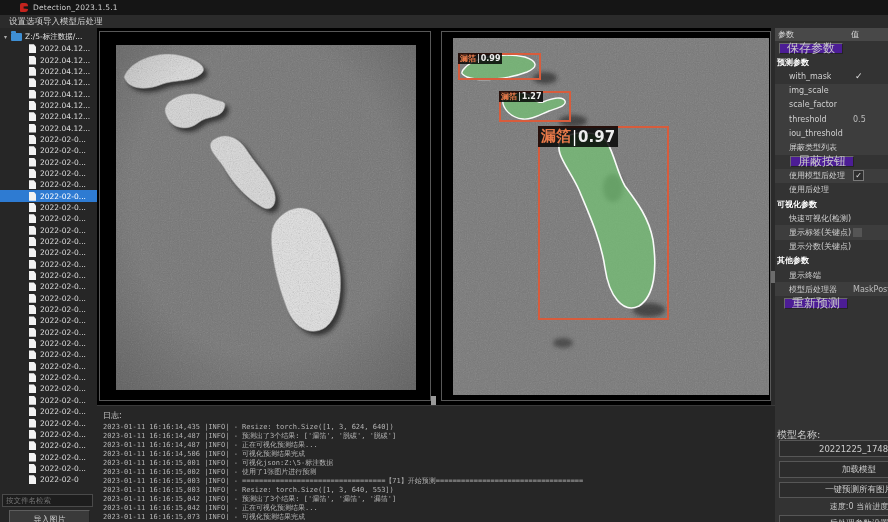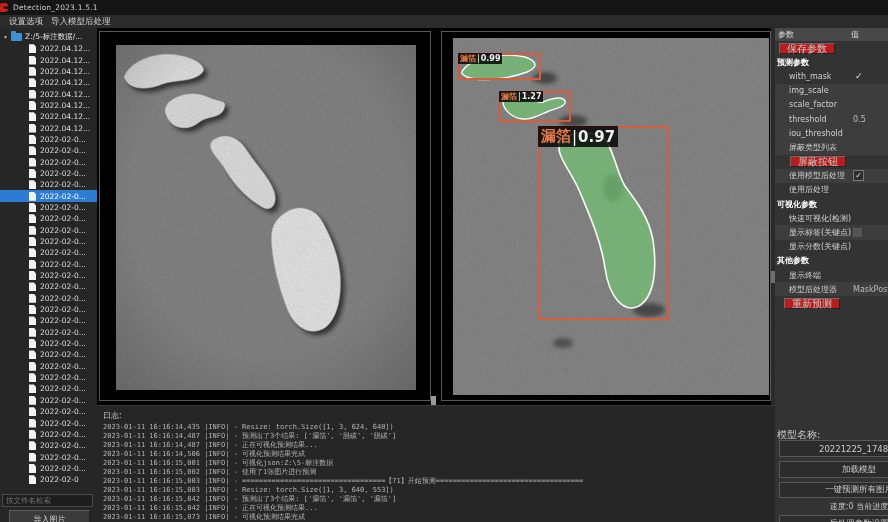--- a/index.html
+++ b/index.html
@@ -4,28 +4,28 @@
 <style>
   html,body{margin:0;padding:0;}
   body{
     width:888px;height:522px;overflow:hidden;position:relative;
     background:#2e2e2e;font-family:"DejaVu Sans","Liberation Sans",sans-serif;
     -webkit-font-smoothing:antialiased;
   }
 
   
   #titlebar{position:absolute;left:0;top:0;width:888px;height:15px;background:#151515;
-    display:flex;align-items:center;gap:5px;padding-left:0;box-sizing:border-box;}
+    display:flex;align-items:center;gap:5px;padding-left:20px;box-sizing:border-box;}
   #app-icon{width:8px;height:9px;background:#c4231d;border-radius:2px 3px 3px 1px;
     clip-path:polygon(0 0,100% 0,100% 35%,45% 40%,45% 62%,100% 68%,100% 100%,0 100%);}
   #title-text{font-size:7.5px;color:#cfcfcf;letter-spacing:.2px;}
 
   
   #menubar{position:absolute;left:0;top:15px;width:888px;height:13px;background:#2b2b2b;
-    display:flex;align-items:center;gap:8px;padding-left:9px;box-sizing:border-box;}
+    display:flex;align-items:center;gap:0;padding-left:9px;box-sizing:border-box;}
   .menu-item{font-size:8.5px;color:#d2d2d2;white-space:nowrap;}
 
   
   #left-sidebar{position:absolute;left:0;top:28px;width:97px;height:494px;background:#262626;overflow:hidden;}
   #tree{position:absolute;left:0;top:2px;width:117px;height:460px;overflow:hidden;}
   #tree-root{height:13px;display:flex;align-items:center;font-size:7.5px;color:#e3e3e3;white-space:nowrap;}
   #tree-arrow{width:11px;text-align:center;font-size:6px;color:#b0b0b0;flex:none;}
   #folder-icon{width:11px;height:8px;background:#3f8fd4;border-radius:1px;margin-right:3px;flex:none;position:relative;}
   #folder-icon::before{content:"";position:absolute;left:0;top:-2px;width:5px;height:2px;background:#3f8fd4;border-radius:1px 1px 0 0;}
   .tree-item{height:11.35px;display:flex;align-items:center;padding-left:29px;font-size:7.5px;
@@ -81,22 +81,22 @@
   #params-rows{position:absolute;left:0;top:13px;width:113px;}
   .prow{height:14.2px;display:flex;align-items:center;font-size:8px;color:#cfcfcf;position:relative;}
   .prow.shaded{background:#3d3d3d;}
   .prow.section .plabel{color:#ffffff;font-weight:bold;padding-left:2px;}
   .plabel{padding-left:14px;white-space:nowrap;overflow:hidden;}
   .pvalue{position:absolute;left:78px;color:#bdbdbd;white-space:nowrap;}
   .pcheck{position:absolute;left:80px;color:#e0e0e0;font-size:9px;}
   .pcheck-box{position:absolute;left:78px;width:9px;height:9px;border:1px solid #7a7a7a;
     display:flex;align-items:center;justify-content:center;font-size:8px;color:#e0e0e0;background:#2e2e2e;}
   .pbox-empty{position:absolute;left:78px;width:9px;height:9px;background:#555555;}
-  .pbtn{height:11px;background:#b91c1c;border:1px solid #6a6a6a;border-bottom-color:#242424;
-    border-right-color:#242424;color:#c8c8c8;font-size:10px;padding:0 7px;font-family:inherit;line-height:9px;}
+  .pbtn{height:11px;background:#4c1d95;border:1px solid #6a6a6a;border-bottom-color:#242424;
+    border-right-color:#242424;color:#c8c8c8;font-size:12px;padding:0 7px;font-family:inherit;line-height:9px;}
   .ind1{margin-left:4px;}
   .ind2{margin-left:15px;}
   .ind3{margin-left:9px;}
 
   
   #model-label{position:absolute;left:2px;top:400px;font-size:10px;color:#cccccc;white-space:nowrap;}
   .big-btn{position:absolute;left:4px;width:160px;background:#2c2c2c;border:1px solid #575757;
     color:#cccccc;font-size:8.5px;display:flex;align-items:center;justify-content:center;
     box-sizing:border-box;font-family:inherit;white-space:nowrap;}
   #model-name-btn{top:412px;height:17px;}

